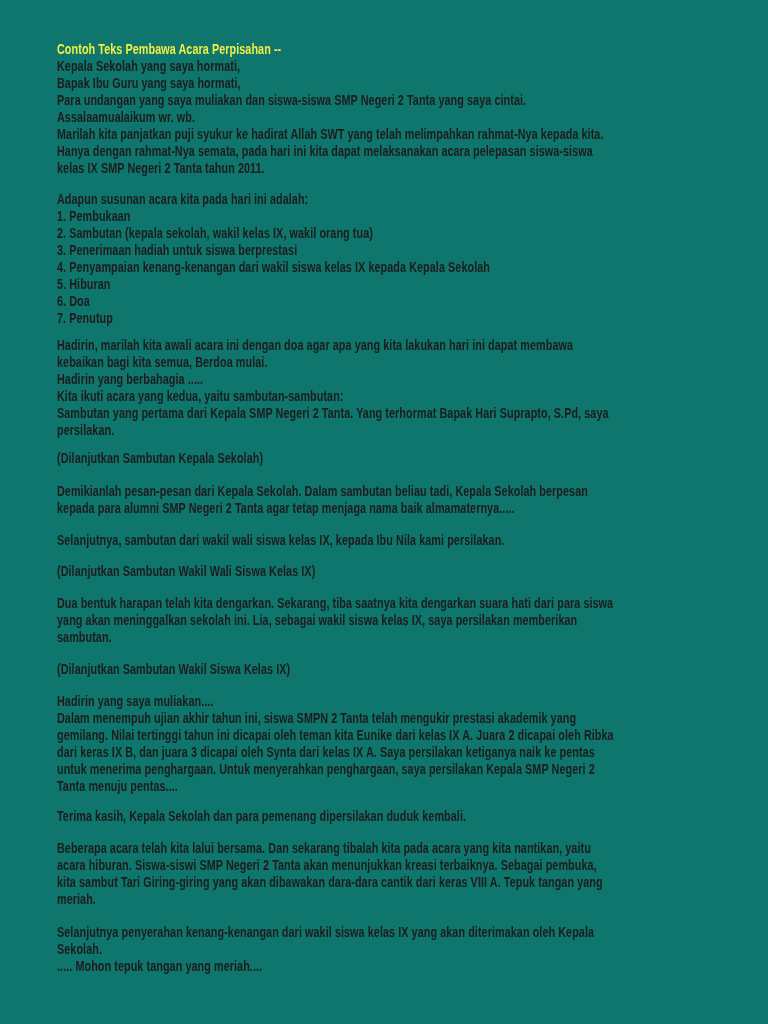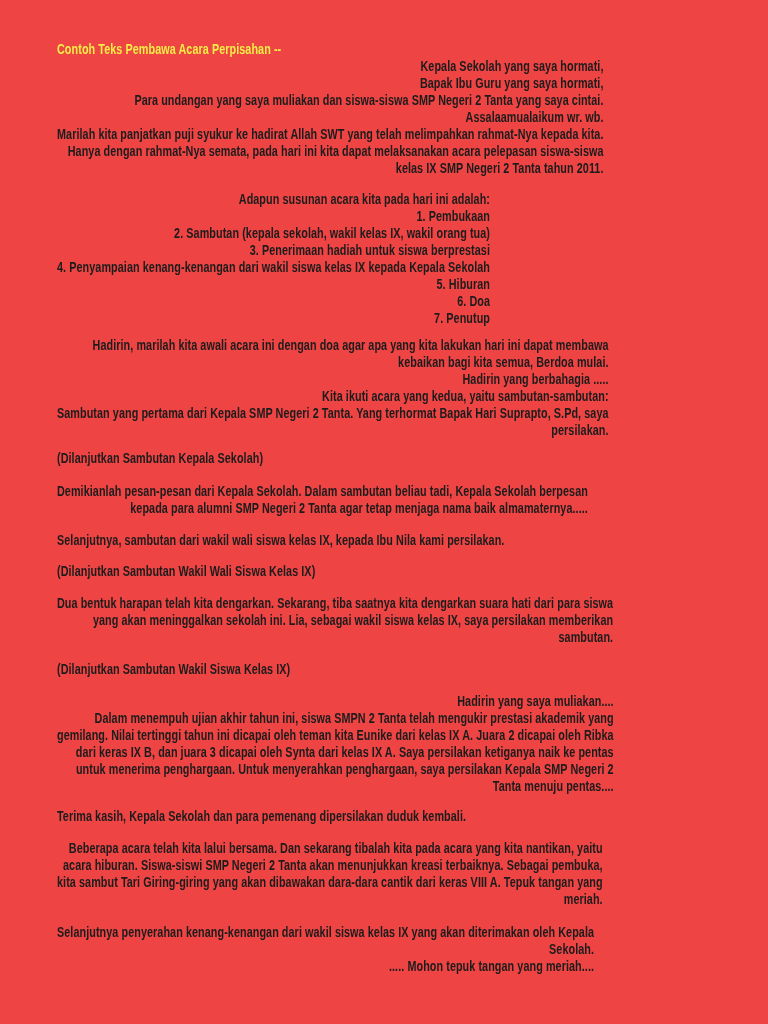--- a/index.html
+++ b/index.html
@@ -40,21 +40,21 @@
     left: 0;
   }
   .line {
     white-space: nowrap;
     height: 17px;
   }
 </style>
 </head>
 <body>
 
-<div class="page" style="background: #ef4444; text-align: right;">
+<div class="page" style="background: #0f766e;">
   <div class="text-layer" style="color: rgb(28, 28, 28);">
     <div class="doc-title" style="color: rgb(242, 238, 70);">Contoh Teks Pembawa Acara Perpisahan --</div>
     <div id="blocks">
         <div class="block" style="top: 57px;">
           <div class="line">Kepala Sekolah yang saya hormati,</div>
           <div class="line">Bapak Ibu Guru yang saya hormati,</div>
           <div class="line">Para undangan yang saya muliakan dan siswa-siswa SMP Negeri 2 Tanta yang saya cintai.</div>
           <div class="line">Assalaamualaikum wr. wb.</div>
           <div class="line">Marilah kita panjatkan puji syukur ke hadirat Allah SWT yang telah melimpahkan rahmat-Nya kepada kita.</div>
           <div class="line">Hanya dengan rahmat-Nya semata, pada hari ini kita dapat melaksanakan acara pelepasan siswa-siswa</div>

